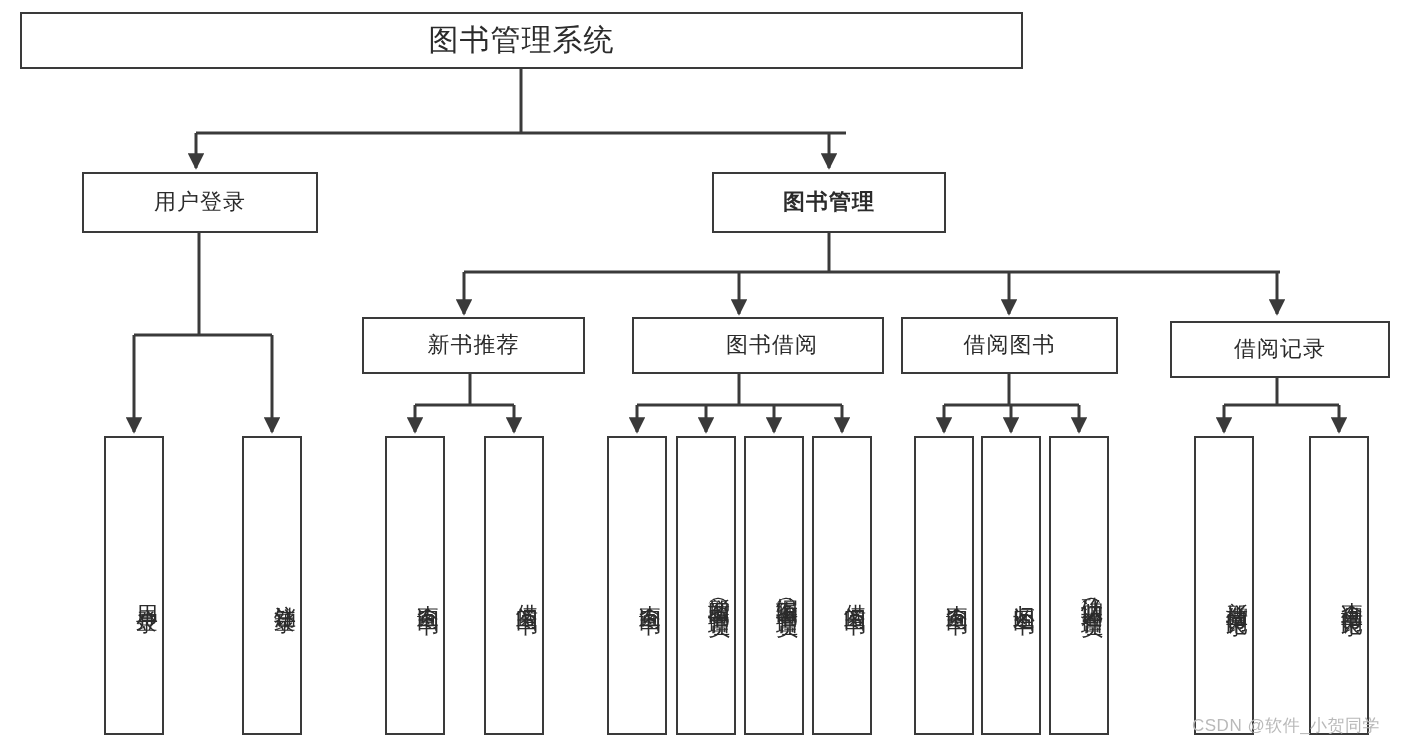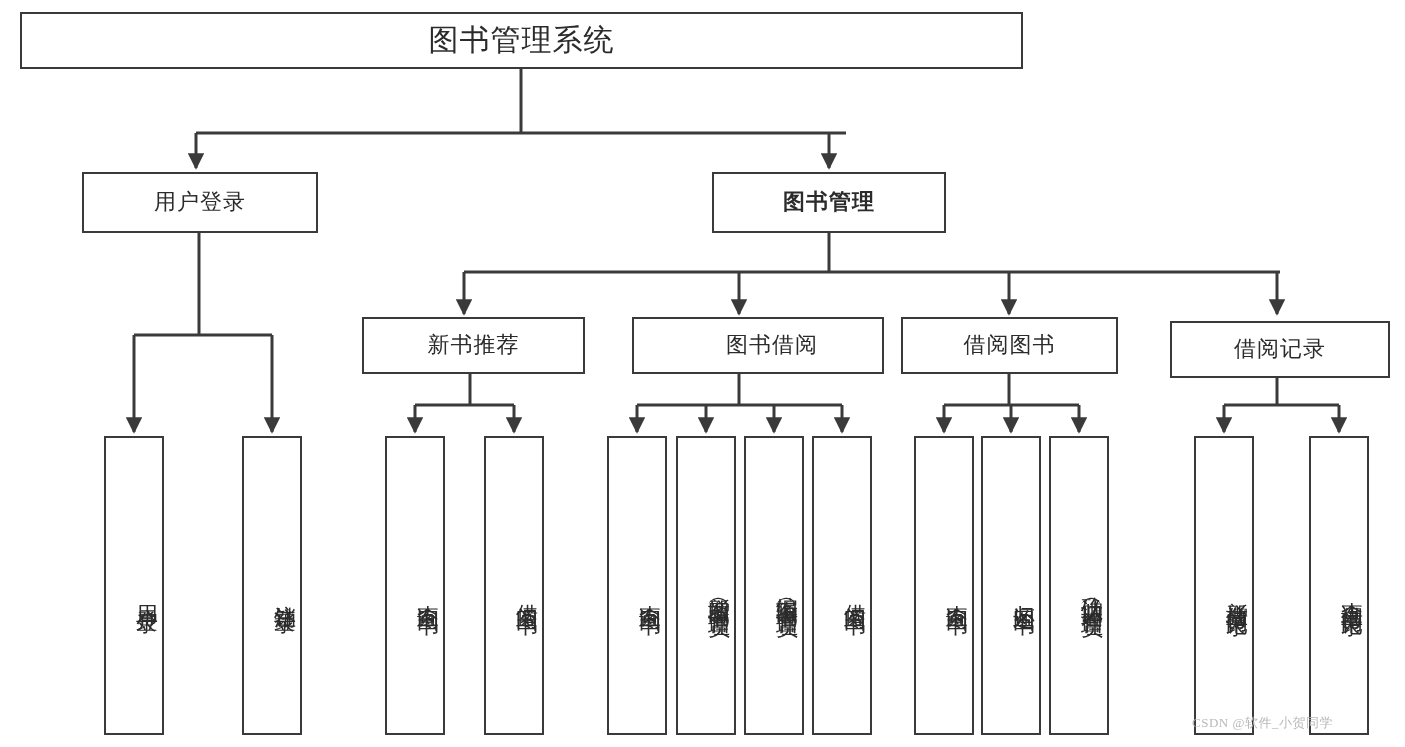--- a/index.html
+++ b/index.html
@@ -57,25 +57,25 @@
   }
   .node-v .vtext {
     writing-mode: vertical-rl;
     text-orientation: upright;
     display: block;
   }
   .watermark {
     position: absolute;
     left: 1192px;
     top: 714px;
-    font-size: 13px;
+    font-size: 17px;
     color: #b9b9b9;
     letter-spacing: 0.5px;
     white-space: nowrap;
-    font-family: Liberation Serif, serif;
+    font-family: Liberation Sans, sans-serif;
   }
 </style>
 </head>
 <body>
 
 <div id="canvas">
 
   <svg id="edges" viewBox="0 0 1405 747" xmlns="http://www.w3.org/2000/svg">
     <defs>
       <marker id="arrow" viewBox="0 0 10 10" refX="9" refY="5" markerWidth="5.5" markerHeight="5.5" orient="auto-start-reverse">

